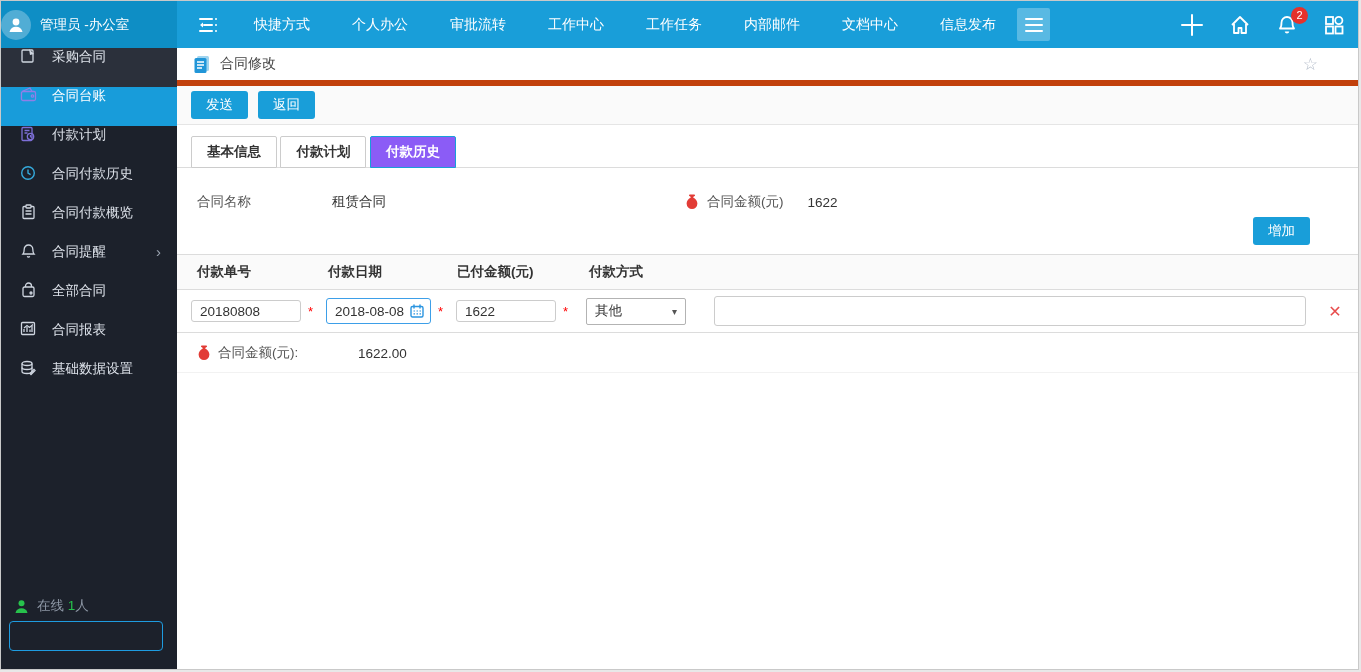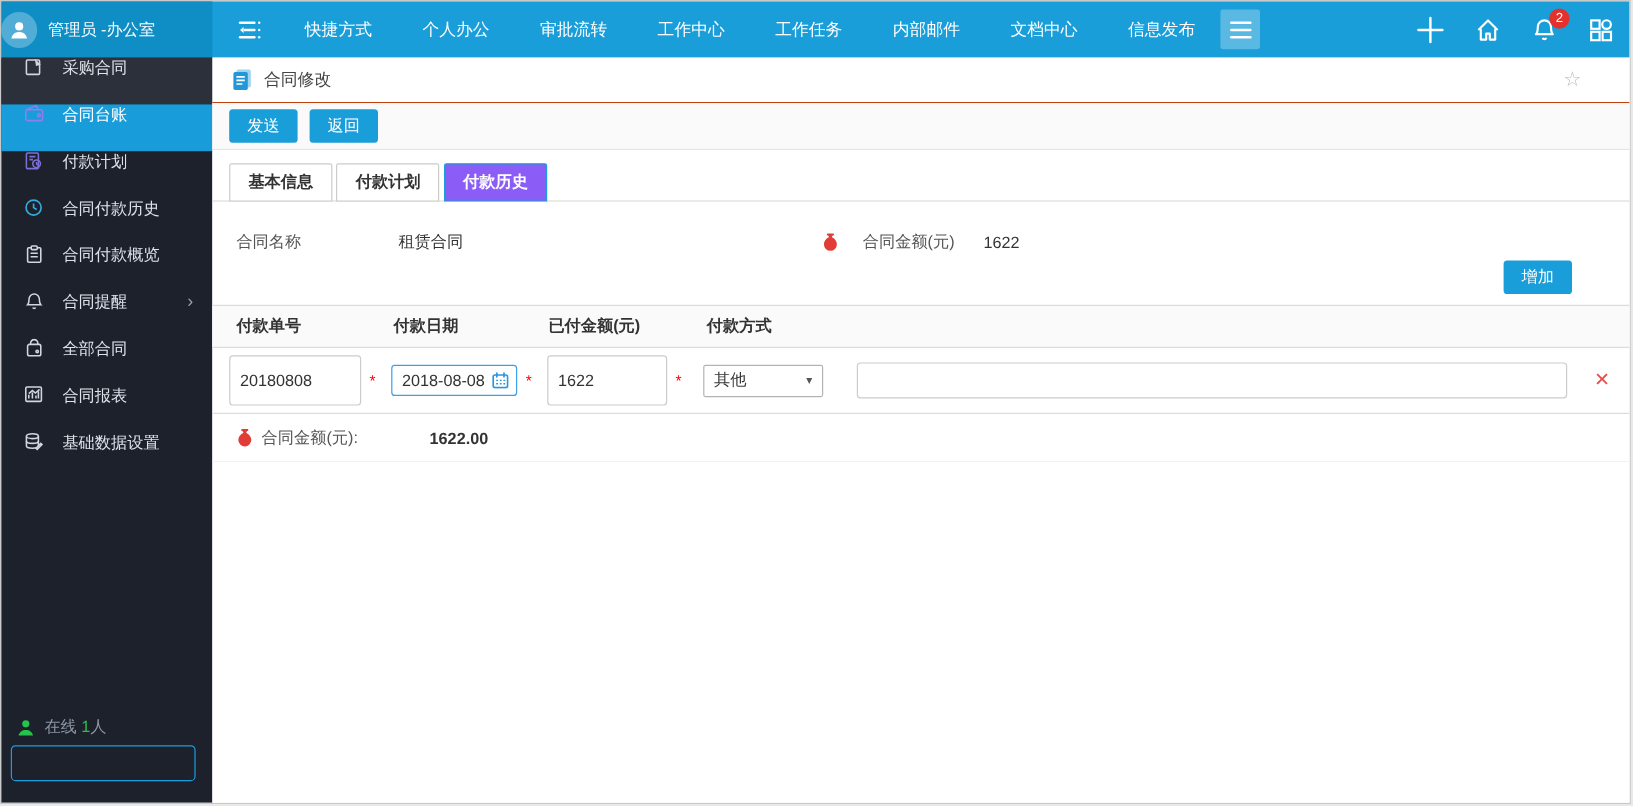--- a/index.html
+++ b/index.html
@@ -30,58 +30,58 @@
   .side-item.active .s-label { color:#fff; }
   .side-arrow { margin-left:auto; margin-right:16px; color:#9aa3b0; font-size:15px; }
   .online-row { position:absolute; left:13px; bottom:54px; display:flex; align-items:center; gap:8px; font-size:13.5px; color:#8d97a5; }
   .online-count { color:#27c24c; }
   .side-search { position:absolute; left:8px; right:14px; bottom:18px; height:30px; border:1px solid #1e9ce0; border-radius:4px; display:flex; align-items:center; }
   .side-search input { flex:1; background:transparent; border:none; outline:none; color:#cfd6e0; padding:0 8px; font-size:13px; }
   .side-search .mag { margin-right:8px; display:flex; }
 
   
   .content { position:absolute; left:176px; top:47px; right:0; bottom:0; background:#fff; }
-  .page-header { height:38px; display:flex; align-items:center; padding:0 16px; border-bottom:1px solid #c2410c; }
+  .page-header { height:38px; display:flex; align-items:center; padding:0 16px; border-bottom:6px solid #c2410c; }
   .page-title { margin-left:10px; font-size:14px; color:#444; }
   .fav-star { margin-left:auto; margin-right:24px; color:#b3bcc9; font-size:17px; cursor:pointer; }
 
   .toolbar { height:39px; background:#fafafa; border-bottom:1px solid #e5e5e5; display:flex; align-items:center; padding:0 14px; gap:10px; }
   .btn { background:#199ed9; color:#fff; font-size:13.5px; padding:5px 15px; border:none; border-radius:3px; cursor:pointer; font-family:inherit; }
 
   .tabs-row { padding:11px 14px 0; border-bottom:1px solid #dcdcdc; }
   .tab { display:inline-block; padding:6px 15px; font-size:13.5px; font-weight:bold; color:#333; background:#fff; border:1px solid #ccc; border-radius:2px 2px 0 0; margin-right:-1px; margin-bottom:-1px; position:relative; cursor:pointer; }
   .tab.active { background:#8b5cf6; border-color:#199ed9; color:#fff; z-index:2; }
 
   .form-section { position:relative; height:87px; border-bottom:1px solid #dcdcdc; padding:25px 20px 0; font-size:13.5px; }
   .form-line { display:flex; align-items:center; }
   .f-label { width:135px; color:#555; }
   .f-value { color:#333; }
   .amount-group { position:absolute; left:508px; top:25px; display:flex; align-items:center; }
-  .amount-group .f-label { width:auto; margin-left:20px; }
+  .amount-group .f-label { width:auto; margin-left:8px; }
   .amount-value { color:#333; margin-left:24px; }
   .add-btn-wrap { position:absolute; right:48px; bottom:9px; }
 
   .grid-header { display:flex; background:#fafafa; border-bottom:1px solid #dcdcdc; padding:8px 0 8px 20px; font-size:13.5px; font-weight:bold; color:#333; }
   .h1{width:131px;} .h2{width:129px;} .h3{width:132px;} .h4{width:128px;} .h5{flex:1;}
   .grid-row { display:flex; align-items:center; padding:6px 0 6px 14px; border-bottom:1px solid #dcdcdc; min-height:39px; }
   .c1{width:135px;} .c2{width:130px;} .c3{width:130px;} .c4{width:128px;} .c5{flex:1;} .c6{width:46px; text-align:center;}
   .cell { display:flex; align-items:center; }
-  .txt-input { height:42px; border:1px solid #ccc; border-radius:3px; padding:0 8px; font-size:13.5px; color:#333; outline:none; font-family:inherit; }
+  .txt-input { height:22px; border:1px solid #ccc; border-radius:3px; padding:0 8px; font-size:13.5px; color:#333; outline:none; font-family:inherit; }
   .w-no { width:110px; }
   .w-amt { width:100px; }
   .req { color:#f00; font-size:13px; margin-left:7px; }
   .date-box { height:26px; border:1px solid #3d9fe8; border-radius:3px; display:flex; align-items:center; padding:0 6px 0 8px; gap:6px; color:#333; font-size:13.5px; cursor:pointer; }
   .select-box { width:100px; height:27px; border:1px solid #b3b3b3; border-radius:2px; display:flex; align-items:center; padding:0 8px; color:#333; font-size:13.5px; cursor:pointer; }
   .select-caret { margin-left:auto; color:#555; font-size:10px; }
   .remark-input { width:calc(100% - 6px); height:30px; border:1px solid #ccc; border-radius:3px; padding:0 8px; font-size:13.5px; outline:none; font-family:inherit; }
   .del-x { color:#e84c4c; font-size:16px; font-weight:bold; cursor:pointer; }
 
   .summary-row { display:flex; align-items:center; padding:11px 0 10px 20px; font-size:13.5px; border-bottom:1px solid #f2f2f2; }
   .summary-label { color:#555; margin-left:7px; width:140px; }
-  .summary-value { color:#333;font-weight:bold; }
+  .summary-value { color:#333; }
 </style>
 </head>
 <body>
 
 <div class="page">
 
   <div class="topbar">
     <div class="user-area">
       <span class="avatar">
         <svg width="18" height="18" viewBox="0 0 18 18">

